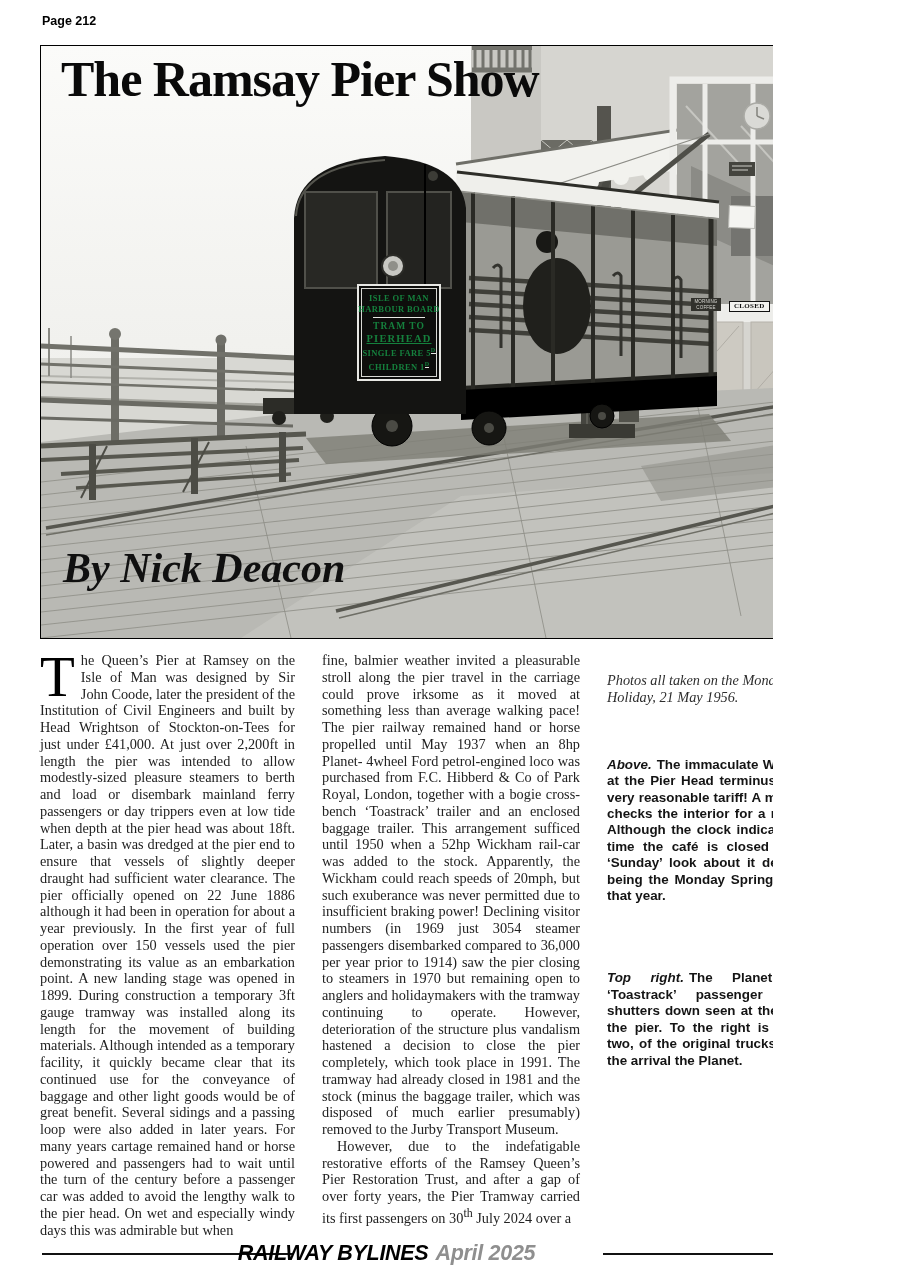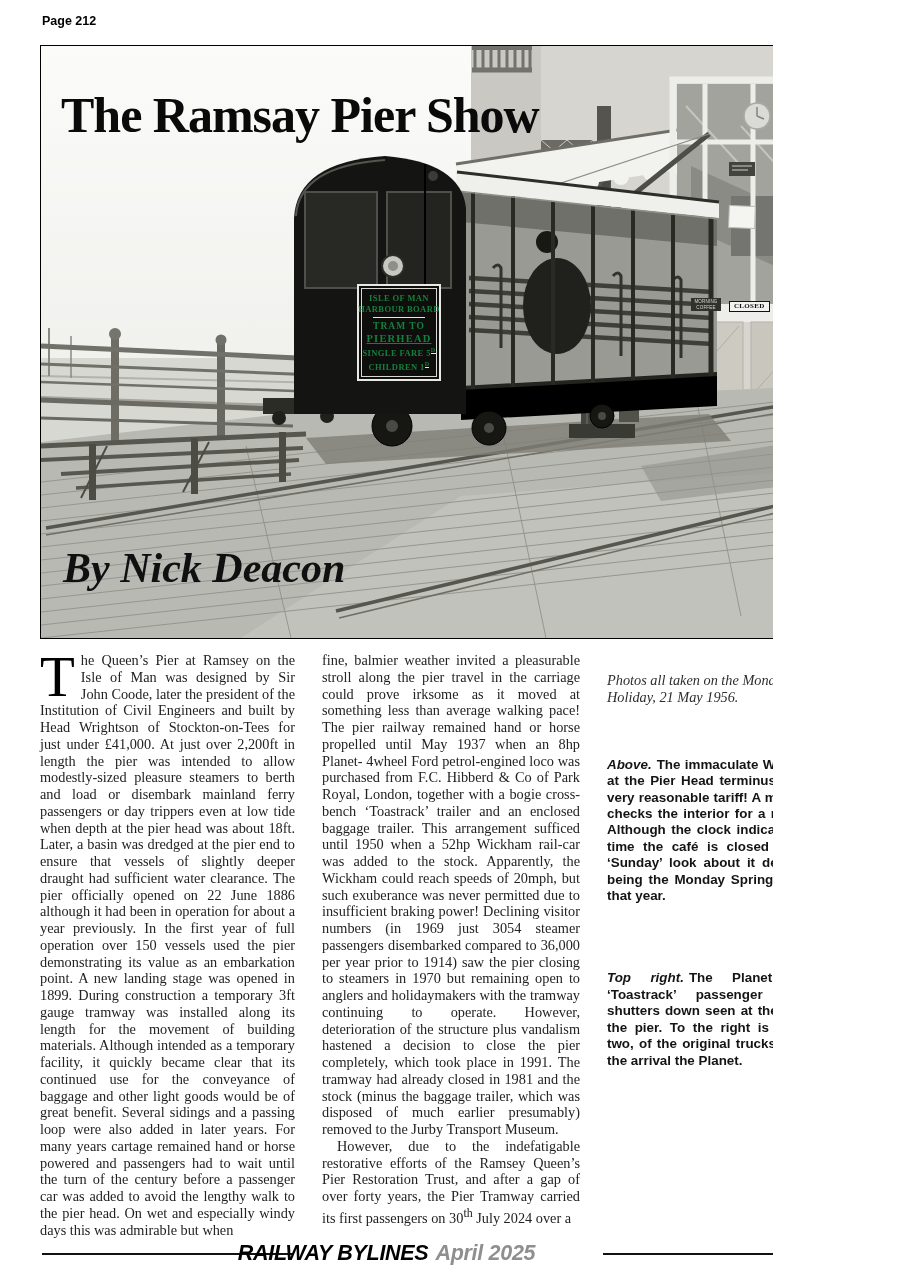--- a/index.html
+++ b/index.html
@@ -5,21 +5,21 @@
   html,body{margin:0;padding:0;background:#fff;}
   .page{position:relative;width:773px;height:1280px;background:#ffffff;overflow:hidden;
         font-family:"Liberation Serif",serif;}
   .page-number{position:absolute;left:42px;top:14px;font-family:"Liberation Sans",sans-serif;
         font-weight:bold;font-size:12.5px;color:#000;}
   
   .photo{position:absolute;left:40px;top:45px;width:826px;height:592px;margin:0;
         border:1.5px solid #000;overflow:hidden;background:#ececea;}
   .photo svg{position:absolute;left:0;top:0;}
   .photo-title{position:absolute;left:20px;top:4px;font-family:"Liberation Serif",serif;
-        font-weight:bold;font-size:50px;letter-spacing:-1px;color:#0a0a0a;white-space:nowrap;margin-top:36px;}
+        font-weight:bold;font-size:50px;letter-spacing:-1px;color:#0a0a0a;white-space:nowrap;}
   .photo-byline{position:absolute;left:22px;top:498px;font-family:"Liberation Serif",serif;
         font-style:italic;font-weight:bold;font-size:42px;color:#101010;white-space:nowrap;}
   .tram-sign{position:absolute;left:316px;top:238px;width:84px;height:97px;box-sizing:border-box;
         background:#0e0e0c;border:2px solid #e8e8e4;
         box-shadow:inset 0 0 0 2px #0e0e0c, inset 0 0 0 3px #d9d9d4;
         display:flex;flex-direction:column;align-items:center;justify-content:center;
         color:#15803d;text-align:center;font-family:"Liberation Serif",serif;}
   .ts-sm{font-size:8.5px;font-weight:bold;letter-spacing:.4px;line-height:11px;white-space:nowrap;}
   .ts-rule{width:64%;height:1px;background:#e8e8e4;margin:2px 0;}
   .ts-md{font-size:9.5px;font-weight:bold;letter-spacing:1px;line-height:12px;white-space:nowrap;text-align:center;}

